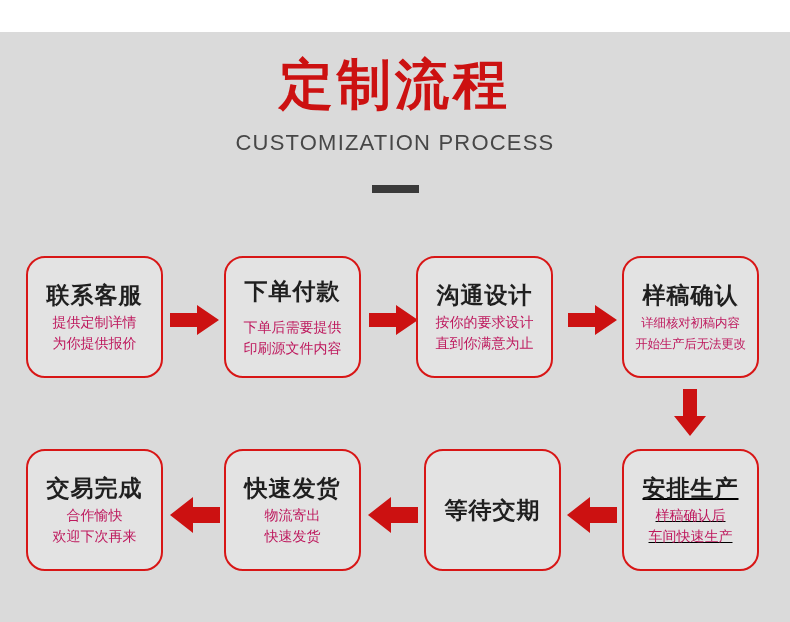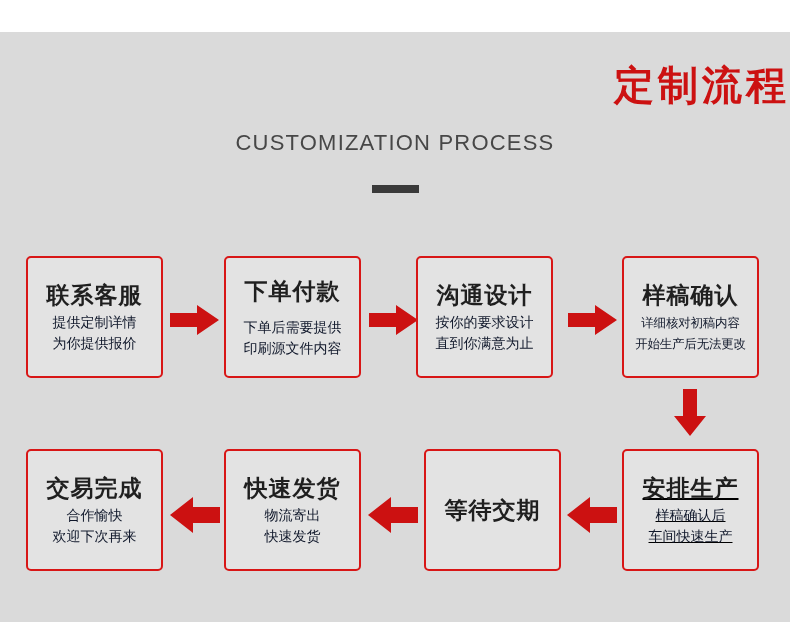--- a/index.html
+++ b/index.html
@@ -31,27 +31,26 @@
   
   #header {
     position: absolute;
     left: 0;
     top: 48px;
     width: 790px;
     text-align: center;
   }
   #main-title {
     font-family: "DejaVu Sans", "Liberation Sans", sans-serif;
-    font-size: 40px;
+    font-size: 54px;
     font-weight: bold;
     color: #cc1111;
     letter-spacing: 4px;
     line-height: 74px;
     margin: 0;
-    text-align: right;
   }
   #sub-title {
     font-family: "Liberation Sans", "DejaVu Sans", sans-serif;
     font-size: 22px;
     font-weight: normal;
     color: #474747;
     letter-spacing: 1.2px;
     line-height: 34px;
     margin: 4px 0 0 0;
   }
@@ -64,40 +63,40 @@
     background: #3a3a3a;
   }
 
   
   .step-box {
     position: absolute;
     width: 137px;
     height: 122px;
     box-sizing: border-box;
     border: 2px solid #d81616;
-    border-radius: 5px;
+    border-radius: 19px;
     background: #e3e3e3;
     display: flex;
     flex-direction: column;
     align-items: center;
     justify-content: center;
   }
   .step-title {
     font-family: "DejaVu Sans", "Liberation Sans", sans-serif;
     font-size: 23px;
     font-weight: bold;
     color: #1f1f1f;
     letter-spacing: 1px;
     line-height: 30px;
     white-space: nowrap;
   }
   .step-desc {
     font-family: "DejaVu Sans", "Liberation Sans", sans-serif;
     font-size: 14px;
-    color: #0f172a;
+    color: #be185d;
     line-height: 21px;
     white-space: nowrap;
     margin-top: 2px;
   }
   .step-desc.narrow {
     font-size: 12.5px;
     letter-spacing: -0.2px;
   }
   .step-desc-line {
     display: block;

